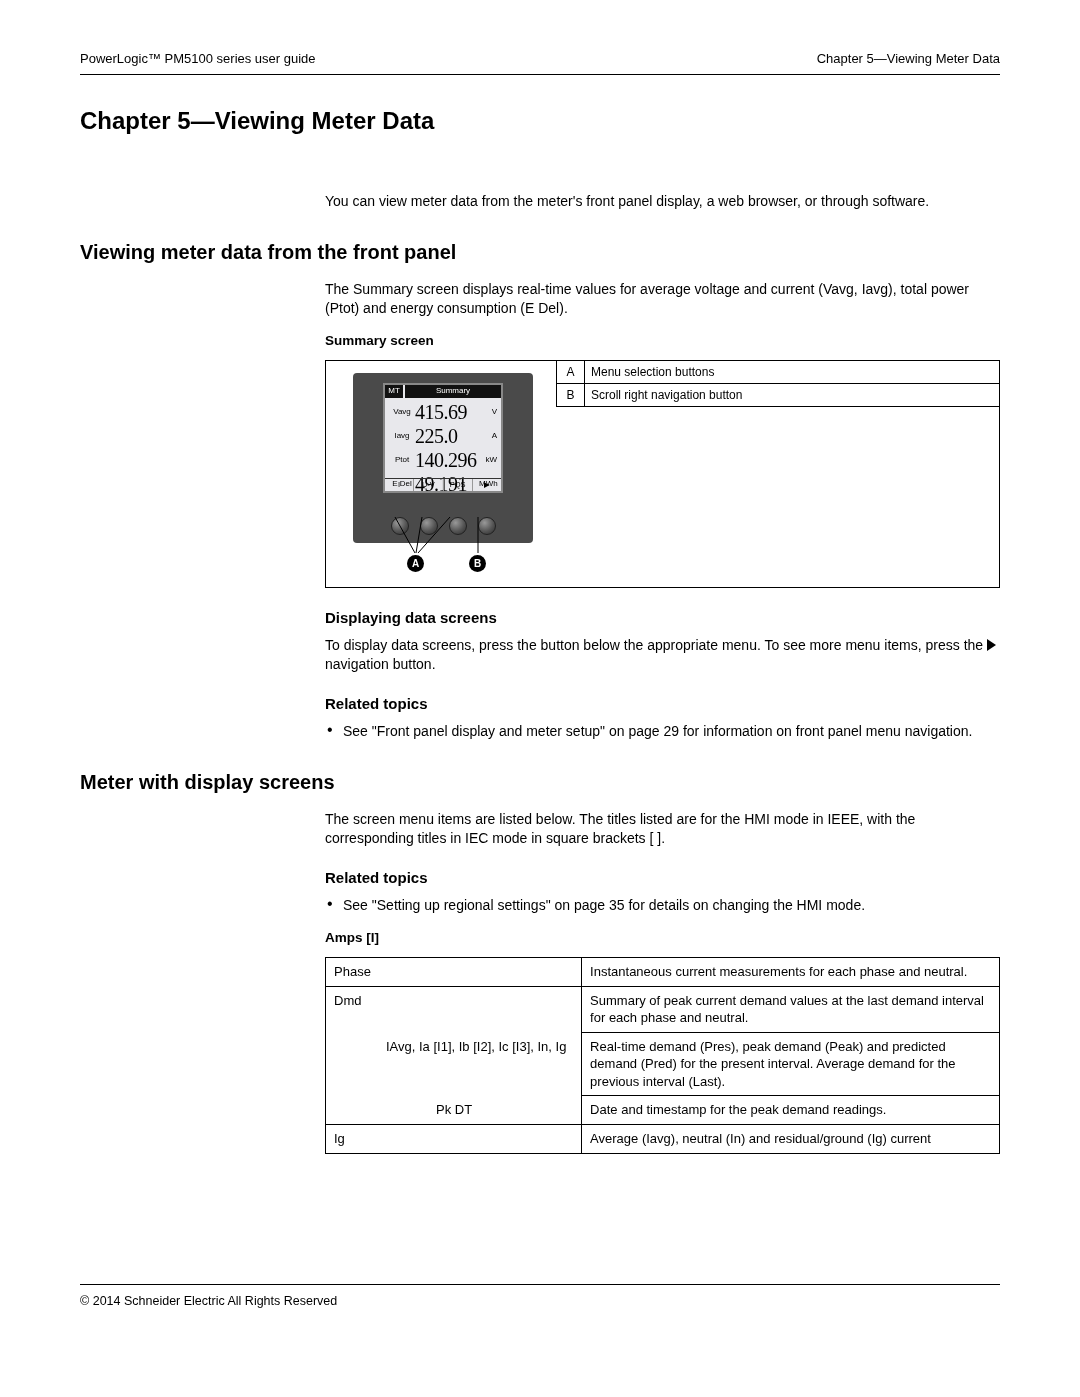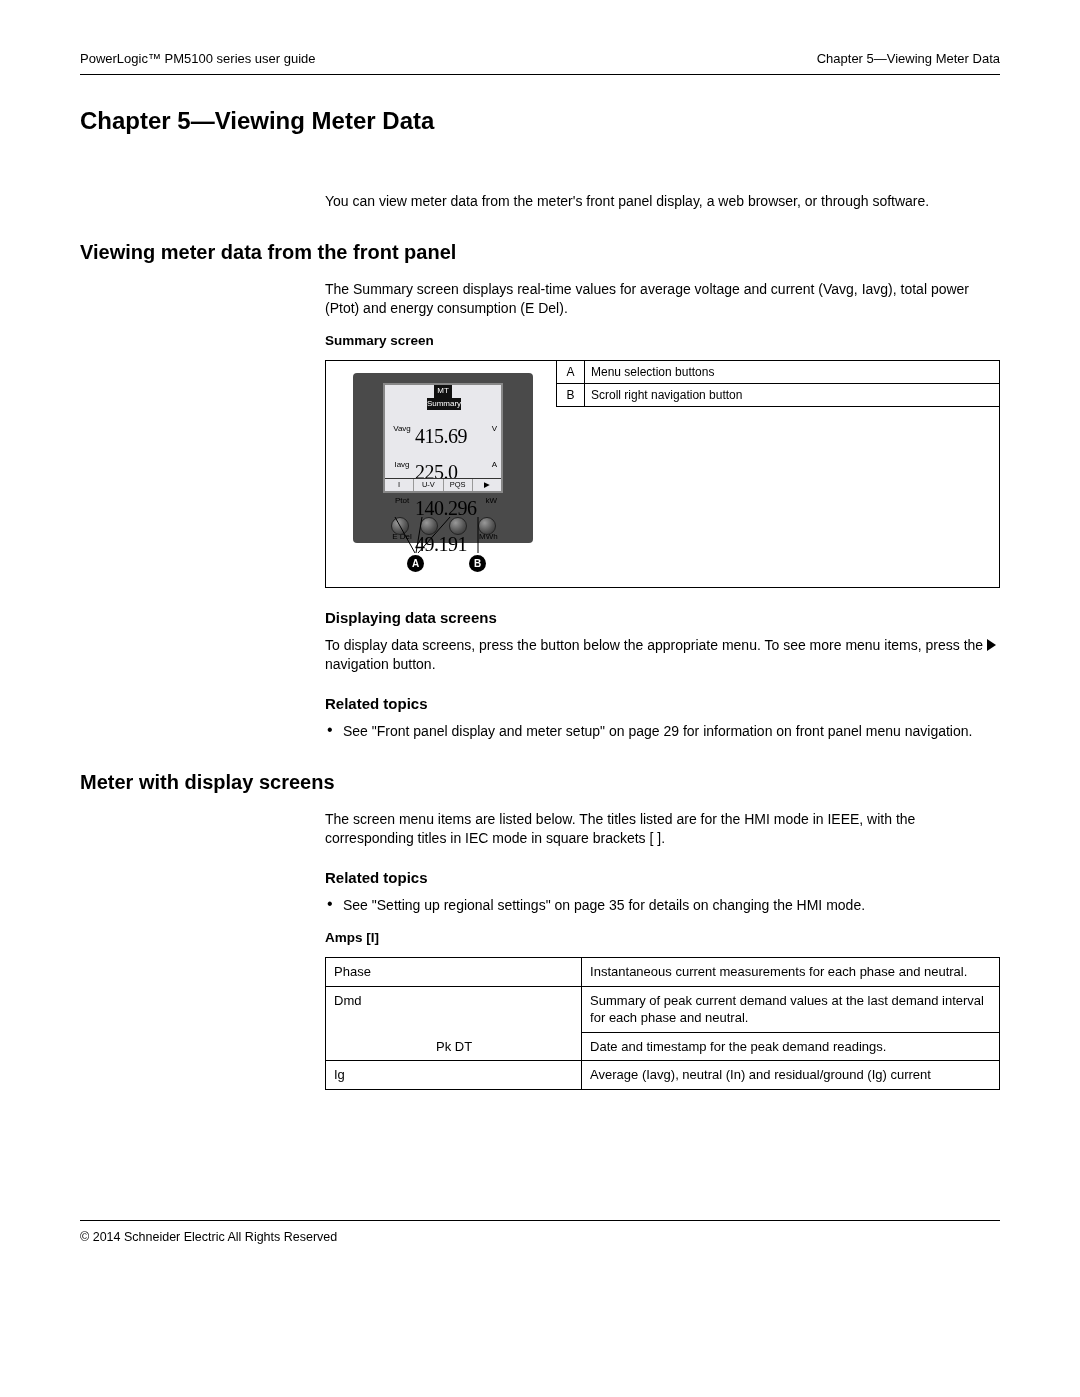--- a/index.html
+++ b/index.html
@@ -51,30 +51,30 @@
     width: 180px; height: 170px; margin: 0 auto;
     background: #4a4a4a; border-radius: 4px; position: relative;
     padding: 10px;
   }
   .screen {
     width: 120px; height: 110px; margin: 0 auto; background: #e8e8ec;
     border: 2px solid #888; font-family: Arial, sans-serif;
     position: relative;
   }
   .screen-top {
-    display:flex; font-size:8px; align-items:center;flex-direction:column;
+    display:flex; font-size:8px; align-items:flex-end;
   }
   .screen-top .corner {
     width:18px; background:#111; color:#fff; text-align:center; padding:1px 0;
   }
   .screen-top .title {
     flex:1; background:#111; color:#fff; text-align:center; padding:1px 0; margin-left:2px;
   }
   .screen-rows { padding: 2px 4px 0 4px; }
-  .srow { display:flex; align-items:flex-start; justify-content:space-between; font-size:9px; line-height:1.2;margin-top:12px; }
+  .srow { display:flex; align-items:center; justify-content:space-between; font-size:9px; line-height:1.2; }
   .srow .lbl { width:26px; font-size:8px; }
   .srow .val { flex:1; font-size:20px; font-family: Liberation Serif, serif; letter-spacing:-0.5px; text-align:left; }
   .srow .unit { width:18px; font-size:8px; text-align:right; }
   .screen-menu {
     position:absolute; bottom:0; left:0; right:0;
     display:flex; font-size:7.5px; border-top:1px solid #333;
   }
   .screen-menu span { flex:1; text-align:center; padding:1px 0; border-right:1px solid #999; }
   .screen-menu span:last-child { border-right:none; }
   .meter-buttons {
@@ -232,20 +232,24 @@
     <tbody>
         <tr>
       <td style="width:38%;">Phase</td>
       <td>Instantaneous current measurements for each phase and neutral.</td>
     </tr>
     <tr>
       <td class="nb-bot">Dmd</td>
       <td>Summary of peak current demand values at the last demand interval for each phase and neutral.</td>
     </tr>
     <tr>
+      <td class="in1 nb-bot">IAvg, Ia [I1], Ib [I2], Ic [I3], In, Ig</td>
+      <td>Real-time demand (Pres), peak demand (Peak) and predicted demand (Pred) for the present interval. Average demand for the previous interval (Last).</td>
+    </tr>
+    <tr>
       <td class="in2">Pk DT</td>
       <td>Date and timestamp for the peak demand readings.</td>
     </tr>
     <tr>
       <td>Ig</td>
       <td>Average (Iavg), neutral (In) and residual/ground (Ig) current</td>
     </tr>
   </tbody>
     </table>
 </div>

